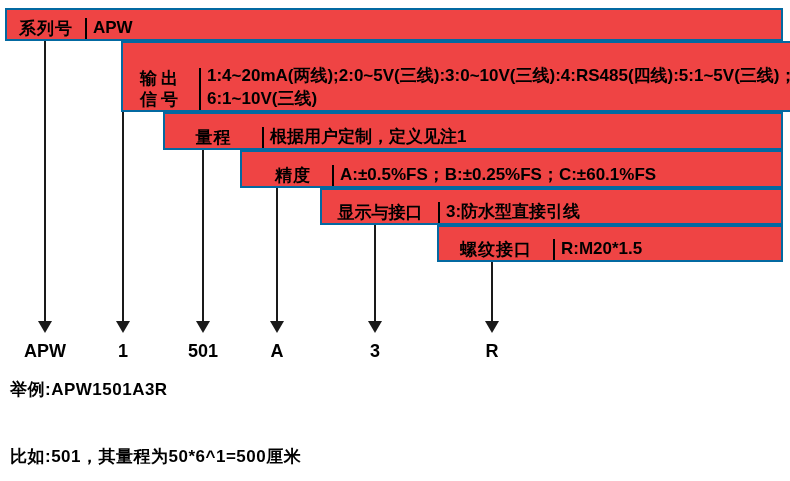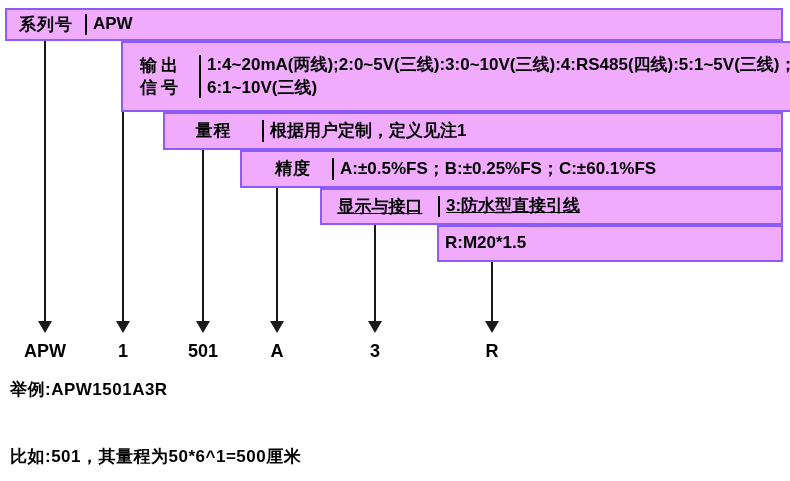--- a/index.html
+++ b/index.html
@@ -18,24 +18,24 @@
   #diagram {
     position: absolute;
     left: 0;
     top: 0;
     width: 790px;
     height: 481px;
   }
   .row {
     position: absolute;
     box-sizing: border-box;
-    border: 2px solid #8b5cf6;
+    border: 2px solid #0369a1;
     display: flex;
-    align-items: center;
-    background: #f0abfc;
+    align-items: flex-end;
+    background: #ef4444;
   }
   .lbl {
     box-sizing: border-box;
     border-right: 2px solid #000000;
     display: flex;
     align-items: center;
     justify-content: center;
     text-align: center;
     font-weight: bold;
     font-size: 17px;
@@ -120,28 +120,31 @@
     <div class="val">根据用户定制，定义见注1</div>
   </div>
 
   <div class="row" style="left:240px; top:150px; width:543px; height:38px;padding-left:12px;">
     <div class="lbl" style="width:80px;">
       <span>精度</span>
     </div>
     <div class="val">A:±0.5%FS；B:±0.25%FS；C:±60.1%FS</div>
   </div>
 
-  <div class="row" style="left:320px; top:188px; width:463px; height:37px;text-decoration:underline;">
+  <div class="row" style="left:320px; top:188px; width:463px; height:37px;">
     <div class="lbl" style="width:118px; letter-spacing:0px;">
       <span>显示与接口</span>
     </div>
     <div class="val">3:防水型直接引线</div>
   </div>
 
   <div class="row" style="left:437px; top:225px; width:346px; height:37px;">
+    <div class="lbl" style="width:116px; letter-spacing:1px;">
+      <span>螺纹接口</span>
+    </div>
     <div class="val">R:M20*1.5</div>
   </div>
 
   <div class="arrow" style="left:44px; top:41px; height:281px;"></div>
   <div class="arrow" style="left:122px; top:112px; height:210px;"></div>
   <div class="arrow" style="left:202px; top:150px; height:172px;"></div>
   <div class="arrow" style="left:276px; top:188px; height:134px;"></div>
   <div class="arrow" style="left:374px; top:225px; height:97px;"></div>
   <div class="arrow" style="left:491px; top:262px; height:60px;"></div>
 

